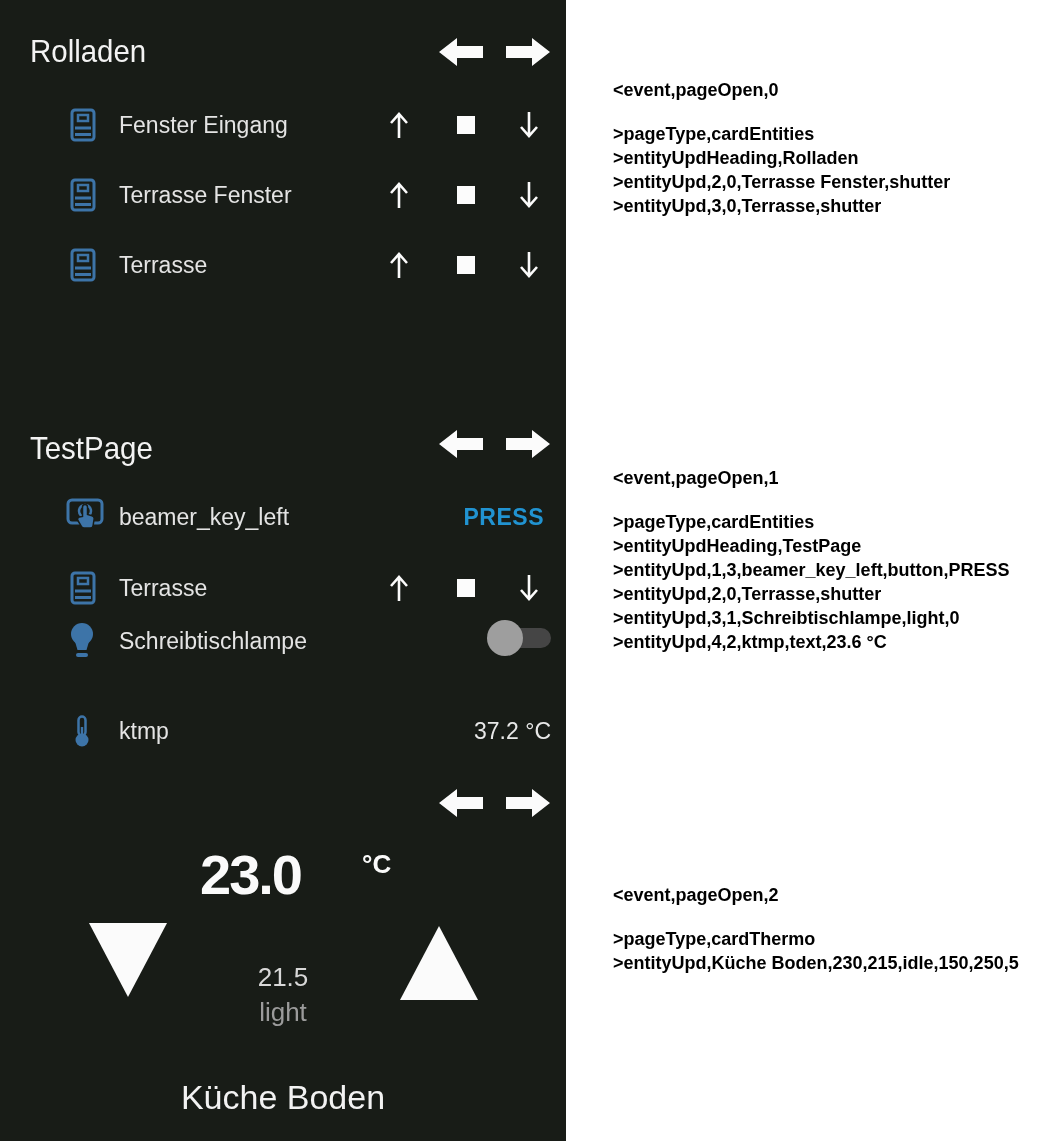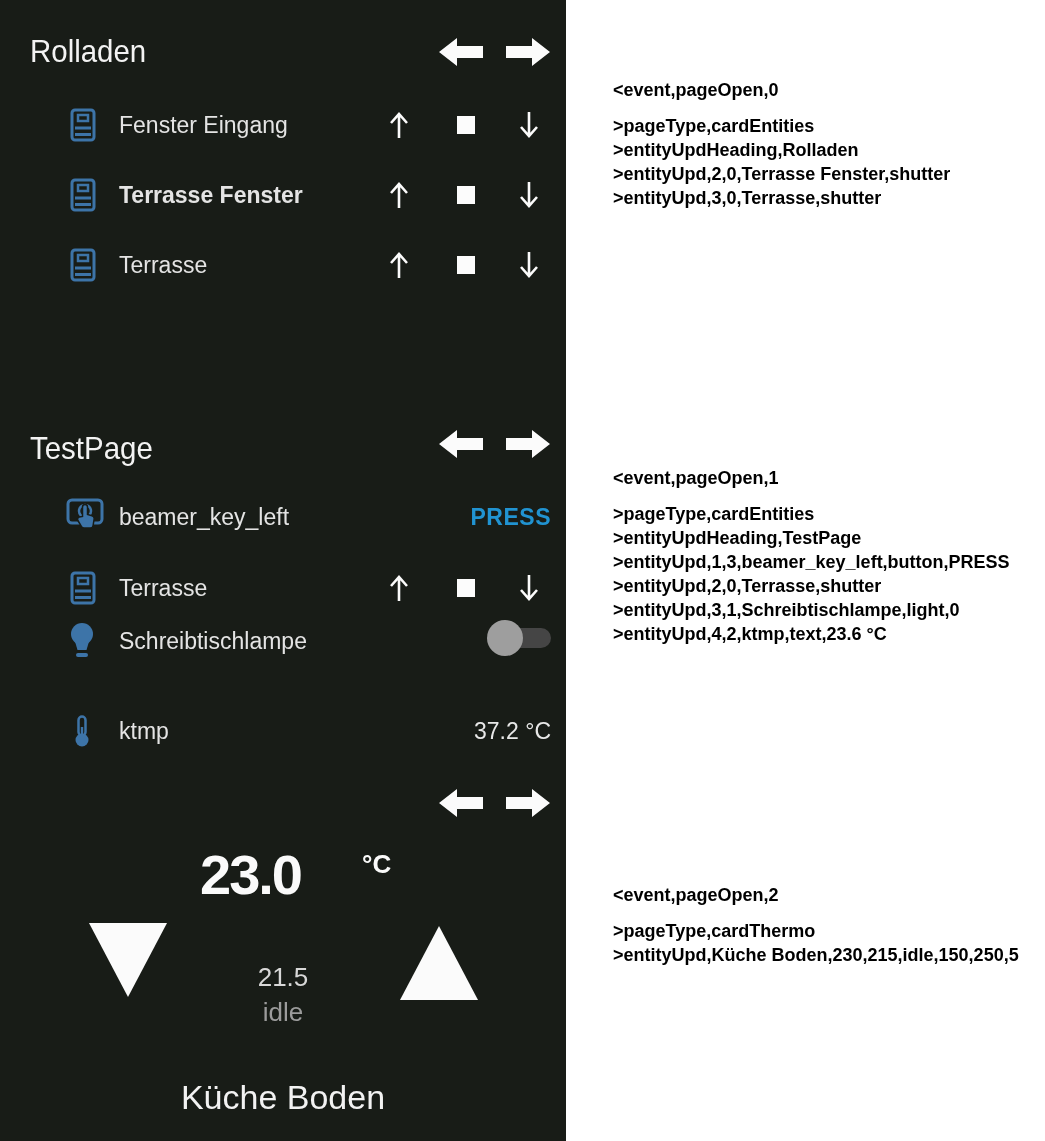--- a/index.html
+++ b/index.html
@@ -13,39 +13,39 @@
   .nav svg{display:block;width:44px;height:32px;}
   .nav-left{left:439px;} .nav-right{left:506px;}
   .row{position:absolute;height:44px;width:566px;}
   .icon{position:absolute;color:#3d74a8;}
   .icon svg{display:block;}
   .label{position:absolute;left:95px;top:0;line-height:44px;font-size:23px;color:#e4e4e4;white-space:nowrap;}
   .ctl{position:absolute;top:0;width:30px;height:44px;display:flex;align-items:center;justify-content:center;color:#fbfbfb;}
   .ctl-up{left:360px;} .ctl-stop{left:427px;} .ctl-down{left:490px;}
   .sq{width:18px;height:18px;background:#fcfcfc;}
   .value{position:absolute;right:39px;top:0;line-height:44px;font-size:23px;color:#e8e8e8;white-space:nowrap;}
-  .press{position:absolute;right:39px;top:0;line-height:44px;font-size:23px;font-weight:700;
+  .press{position:absolute;right:46px;top:0;line-height:44px;font-size:23px;font-weight:700;
          color:#2193d1;letter-spacing:.5px;}
   .toggle{position:absolute;left:463px;top:1px;width:66px;height:36px;cursor:pointer;}
   .toggle-track{position:absolute;left:4px;top:8px;width:60px;height:20px;border-radius:10px;background:#454545;}
   .toggle-knob{position:absolute;left:0;top:0;width:36px;height:36px;border-radius:50%;background:#9e9e9e;}
   .big-temp{position:absolute;left:200px;top:77px;font-size:56px;font-weight:700;line-height:1;
             color:#fafafa;letter-spacing:-2px;white-space:nowrap;}
   .temp-unit{position:absolute;left:362px;top:79px;font-size:26px;font-weight:700;color:#fafafa;}
   .tri{position:absolute;width:0;height:0;cursor:pointer;}
   .tri-down{left:89px;top:153px;border-left:39px solid transparent;border-right:39px solid transparent;
             border-top:74px solid #fbfbfb;}
   .tri-up{left:400px;top:156px;border-left:39px solid transparent;border-right:39px solid transparent;
           border-bottom:74px solid #fbfbfb;}
   .centered{position:absolute;left:0;width:566px;text-align:center;white-space:nowrap;}
   .setpoint{top:192px;font-size:26px;color:#d8d8d8;}
   .thermo-state{top:227px;font-size:26px;color:#9b9b9b;}
   .thermo-title{top:308px;font-size:34px;color:#f2f2f2;}
   .log-block{position:absolute;left:613px;color:#000;font-weight:700;font-size:18px;line-height:24px;white-space:nowrap;}
-  .log-body{margin-top:12px;}
+  .log-body{margin-top:20px;}
 </style>
 </head>
 <body>
 
 <svg width="0" height="0" style="position:absolute" aria-hidden="true">
   <defs>
     <symbol id="i-shutter" viewBox="0 0 26 34">
       <rect x="2" y="2" width="22" height="30" rx="3" fill="none" stroke="currentColor" stroke-width="3"></rect>
       <rect x="8" y="7" width="10" height="6" fill="none" stroke="currentColor" stroke-width="2.5"></rect>
       <line x1="5" y1="20" x2="21" y2="20" stroke="currentColor" stroke-width="3"></line>
@@ -112,21 +112,21 @@
         <span class="ctl ctl-stop">
             <span class="sq"></span>
           </span>
         <span class="ctl ctl-down">
             <svg width="24" height="30">
               <use href="#i-arrow-down"></use>
             </svg>
           </span>
       </div>
 
-      <div class="row" style="top:173px;font-weight:bold;">
+      <div class="row" style="top:173px;">
         <span class="icon" style="left:46px;top:5px;">
             <svg width="26" height="34">
               <use href="#i-shutter"></use>
             </svg>
           </span>
         <span class="label">Terrasse Fenster</span>
         <span class="ctl ctl-up">
             <svg width="24" height="30">
               <use href="#i-arrow-up"></use>
             </svg>
@@ -245,21 +245,21 @@
           </svg>
         </span>
 
       <div class="big-temp">23.0</div>
       <div class="temp-unit">°C</div>
 
       <div class="tri tri-down"></div>
       <div class="tri tri-up"></div>
 
       <div class="centered setpoint">21.5</div>
-      <div class="centered thermo-state">idle</div>
+      <div class="centered thermo-state">light</div>
       <div class="centered thermo-title">Küche Boden</div>
     </div>
   </div>
 
   <div class="log-block" style="top:78px;">
     <div>&lt;event,pageOpen,0</div>
     <div class="log-body">
       <div>&gt;pageType,cardEntities</div>
       <div>&gt;entityUpdHeading,Rolladen</div>
       <div>&gt;entityUpd,2,0,Terrasse Fenster,shutter</div>

